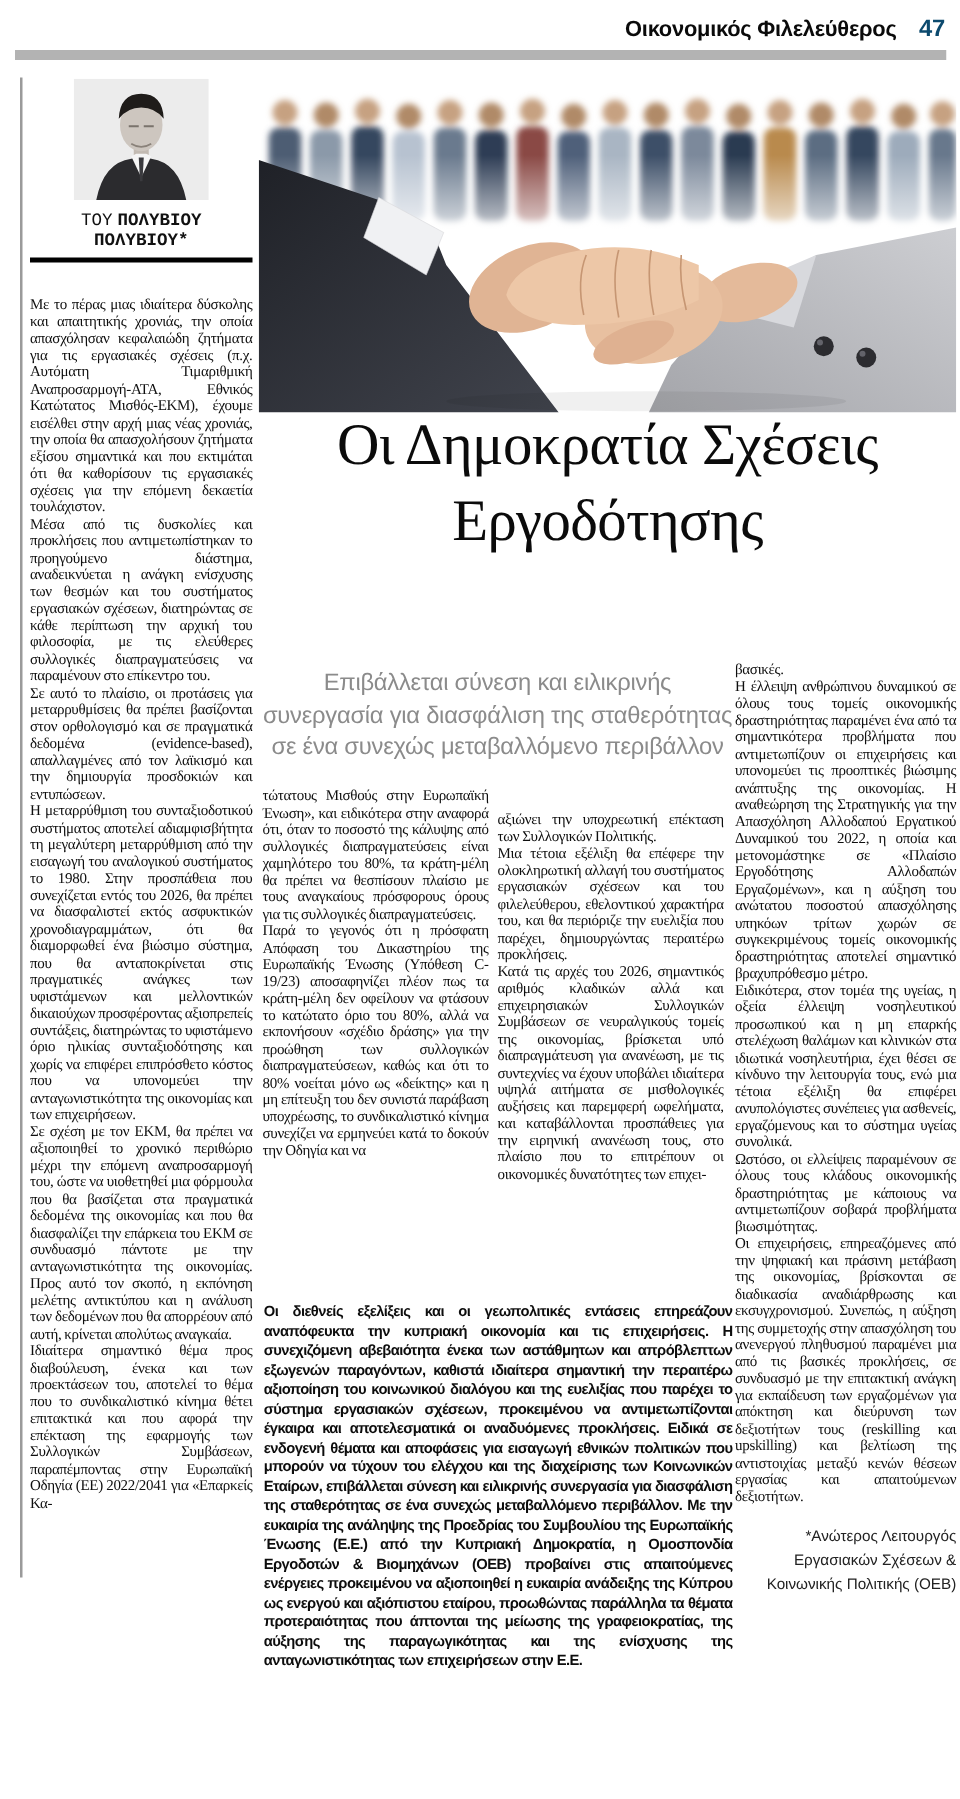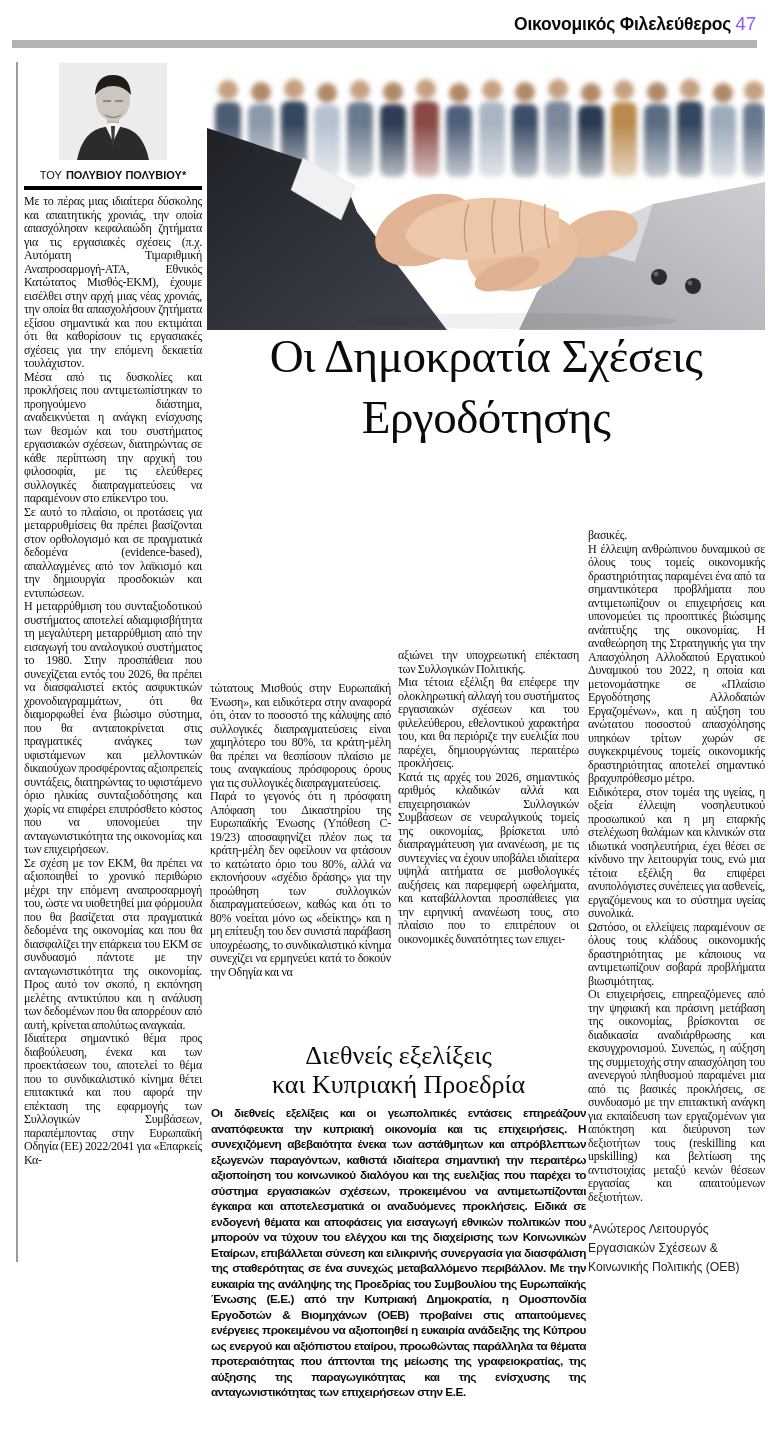--- a/index.html
+++ b/index.html
@@ -2,62 +2,62 @@
 <html lang="el"><head>
 <meta charset="utf-8">
 <style>
   html,body{margin:0;padding:0;background:#ffffff;}
   .page{position:relative;width:768px;height:1439px;background:#ffffff;overflow:hidden;
         font-family:"Liberation Sans",sans-serif;color:#0e0e0e;}
 
   
   .masthead-title{position:absolute;top:13px;right:12px;font-size:17.5px;font-weight:bold;
         letter-spacing:-0.2px;color:#0a0a0a;white-space:nowrap;}
-  .page-num{color:#8b5cf6;font-size:19px;margin-left:4px;font-weight:normal;}
+  .page-num{color:#0c4a6e;font-size:19px;margin-left:18px;font-weight:bold;}
   .masthead-bar{position:absolute;top:40px;left:12px;right:11px;height:8px;background:#b3b3b3;}
 
   
   .left-rule{position:absolute;left:16px;top:62px;width:1.5px;height:1200px;background:#9a9a9a;}
   .col1{position:absolute;left:24px;top:63px;width:178px;}
   .portrait{width:108px;height:97px;margin:0 auto;display:block;}
-  .byline{margin-top:9px;text-align:center;font-size:11px;color:#111;}
+  .byline{margin-top:9px;text-align:center;font-size:14px;color:#111;font-family:Liberation Mono, monospace;}
   .byline .name{font-weight:bold;margin-left:4px;}
   .byline-rule{height:4px;background:#000;margin-top:5px;}
 
-  .bodytext{margin-top:5px;font-family:"Liberation Serif","DejaVu Serif",serif;
+  .bodytext{margin-top:27px;font-family:"Liberation Serif","DejaVu Serif",serif;
         font-size:12px;line-height:13.5px;text-align:justify;color:#0e0e0e;
         letter-spacing:-0.25px;word-spacing:-0.4px;}
   .bodytext p{margin:0;}
 
   
   .hero{position:absolute;left:207px;top:62px;width:558px;height:268px;}
   .hero svg{display:block;width:100%;height:100%;}
 
   
   .headline{position:absolute;left:207px;top:326px;width:558px;margin:0;
         font-family:"Liberation Serif","DejaVu Serif",serif;font-weight:400;
         font-size:47px;line-height:61px;text-align:center;color:#0b0b0b;letter-spacing:-0.5px;}
   .deck{position:absolute;left:210px;top:534px;width:376px;margin:0;
         font-size:19px;line-height:25.5px;text-align:center;color:#8b8b8b;letter-spacing:-0.2px;}
 
   
-  .col2{position:absolute;left:210px;top:682px;width:181px;max-height:393px;overflow:hidden;}
+  .col2{position:absolute;left:210px;top:630px;width:181px;max-height:393px;overflow:hidden;}
   .col3{position:absolute;left:398px;top:649px;width:181px;max-height:393px;overflow:hidden;}
   .col4{position:absolute;left:588px;top:529px;width:177px;}
 
   
   .box{position:absolute;left:211px;top:1042px;width:375px;}
   .box-heading{margin:0 0 7px;font-family:"Liberation Serif","DejaVu Serif",serif;font-weight:400;
         font-size:26px;line-height:28.5px;text-align:center;color:#0b0b0b;}
   .box-body{font-weight:bold;font-size:11.8px;line-height:15.5px;text-align:justify;
         letter-spacing:-0.45px;color:#0d0d0d;}
   .box-body p{margin:0;}
 
   
-  .credit{margin-top:16px;text-align:left;font-size:12.2px;line-height:19px;color:#222;}
+  .credit{margin-top:16px;text-align:right;font-size:12.2px;line-height:19px;color:#222;}
 </style>
 </head>
 <body>
 
 <div class="page">
 
   <div class="masthead-title">
     <span>Οικονομικός Φιλελεύθερος</span><span class="page-num">47</span>
   </div>
   <div class="masthead-bar"></div>
@@ -166,20 +166,21 @@
         <circle cx="483" cy="221" r="2.4" fill="#63636a"></circle>
       <ellipse cx="310" cy="259" rx="160" ry="8" fill="#000000" opacity="0.06"></ellipse>
     </svg>
   </figure>
 
   <h1 class="headline">
       <div class="headline-line">Οι Δημοκρατία Σχέσεις</div>
       <div class="headline-line">Εργοδότησης</div>
     </h1>
 
+  <p class="deck">Επιβάλλεται σύνεση και ειλικρινής συνεργασία για διασφάλιση της σταθερότητας σε ένα συνεχώς μεταβαλλόμενο περιβάλλον</p>
 
   <div class="col2 bodytext" style="margin-top:0;">
       <p>τώτατους Μισθούς στην Ευρωπαϊκή Ένωση», και ειδικότερα στην αναφορά ότι, όταν το ποσοστό της κάλυψης από συλλογικές διαπραγματεύσεις είναι χαμηλότερο του 80%, τα κράτη-μέλη θα πρέπει να θεσπίσουν πλαίσιο με τους αναγκαίους πρόσφορους όρους για τις συλλογικές διαπραγματεύσεις.</p>
       <p>Παρά το γεγονός ότι η πρόσφατη Απόφαση του Δικαστηρίου της Ευρωπαϊκής Ένωσης (Υπόθεση C-19/23) αποσαφηνίζει πλέον πως τα κράτη-μέλη δεν οφείλουν να φτάσουν το κατώτατο όριο του 80%, αλλά να εκπονήσουν «σχέδιο δράσης» για την προώθηση των συλλογικών διαπραγματεύσεων, καθώς και ότι το 80% νοείται μόνο ως «δείκτης» και η μη επίτευξη του δεν συνιστά παράβαση υποχρέωσης, το συνδικαλιστικό κίνημα συνεχίζει να ερμηνεύει κατά το δοκούν την Οδηγία και να</p>
     </div>
   <div class="col3 bodytext" style="margin-top:0;">
       <p>αξιώνει την υποχρεωτική επέκταση των Συλλογικών Πολιτικής.</p>
       <p>Μια τέτοια εξέλιξη θα επέφερε την ολοκληρωτική αλλαγή του συστήματος εργασιακών σχέσεων και του φιλελεύθερου, εθελοντικού χαρακτήρα του, και θα περιόριζε την ευελιξία που παρέχει, δημιουργώντας περαιτέρω προκλήσεις.</p>
       <p>Κατά τις αρχές του 2026, σημαντικός αριθμός κλαδικών αλλά και επιχειρησιακών Συλλογικών Συμβάσεων σε νευραλγικούς τομείς της οικονομίας, βρίσκεται υπό διαπραγμάτευση για ανανέωση, με τις συντεχνίες να έχουν υποβάλει ιδιαίτερα υψηλά αιτήματα σε μισθολογικές αυξήσεις και παρεμφερή ωφελήματα, και καταβάλλονται προσπάθειες για την ειρηνική ανανέωση τους, στο πλαίσιο που το επιτρέπουν οι οικονομικές δυνατότητες των επιχει-</p>
     </div>
@@ -193,22 +194,18 @@
         <p>Οι επιχειρήσεις, επηρεαζόμενες από την ψηφιακή και πράσινη μετάβαση της οικονομίας, βρίσκονται σε διαδικασία αναδιάρθρωσης και εκσυγχρονισμού. Συνεπώς, η αύξηση της συμμετοχής στην απασχόληση του ανενεργού πληθυσμού παραμένει μια από τις βασικές προκλήσεις, σε συνδυασμό με την επιτακτική ανάγκη για εκπαίδευση των εργαζομένων για απόκτηση και διεύρυνση των δεξιοτήτων τους (reskilling και upskilling) και βελτίωση της αντιστοιχίας μεταξύ κενών θέσεων εργασίας και απαιτούμενων δεξιοτήτων.</p>
       </div>
     <div class="credit">
         <div class="credit-line">*Ανώτερος Λειτουργός</div>
         <div class="credit-line">Εργασιακών Σχέσεων &amp;</div>
         <div class="credit-line">Κοινωνικής Πολιτικής (ΟΕΒ)</div>
       </div>
   </div>
 
   <section class="box">
-    <h2 class="box-heading">
-        <div class="box-heading-line">Διεθνείς εξελίξεις</div>
-        <div class="box-heading-line">και Κυπριακή Προεδρία</div>
-      </h2>
     <div class="box-body">
         <p>Οι διεθνείς εξελίξεις και οι γεωπολιτικές εντάσεις επηρεάζουν αναπόφευκτα την κυπριακή οικονομία και τις επιχειρήσεις. Η συνεχιζόμενη αβεβαιότητα ένεκα των αστάθμητων και απρόβλεπτων εξωγενών παραγόντων, καθιστά ιδιαίτερα σημαντική την περαιτέρω αξιοποίηση του κοινωνικού διαλόγου και της ευελιξίας που παρέχει το σύστημα εργασιακών σχέσεων, προκειμένου να αντιμετωπίζονται έγκαιρα και αποτελεσματικά οι αναδυόμενες προκλήσεις.  Ειδικά σε ενδογενή θέματα και αποφάσεις για εισαγωγή εθνικών πολιτικών που μπορούν να τύχουν του ελέγχου και της διαχείρισης των Κοινωνικών Εταίρων, επιβάλλεται σύνεση και ειλικρινής συνεργασία για διασφάλιση της σταθερότητας σε ένα συνεχώς μεταβαλλόμενο περιβάλλον. Με την ευκαιρία της ανάληψης της Προεδρίας του Συμβουλίου της Ευρωπαϊκής Ένωσης (Ε.Ε.) από την Κυπριακή Δημοκρατία, η Ομοσπονδία Εργοδοτών &amp; Βιομηχάνων (ΟΕΒ) προβαίνει στις απαιτούμενες ενέργειες προκειμένου να αξιοποιηθεί η ευκαιρία ανάδειξης της Κύπρου ως ενεργού και αξιόπιστου εταίρου, προωθώντας παράλληλα τα θέματα προτεραιότητας που άπτονται της μείωσης της γραφειοκρατίας, της αύξησης της παραγωγικότητας και της ενίσχυσης της ανταγωνιστικότητας των επιχειρήσεων στην Ε.Ε.</p>
       </div>
   </section>
 
 </div>
 
 </body></html>

